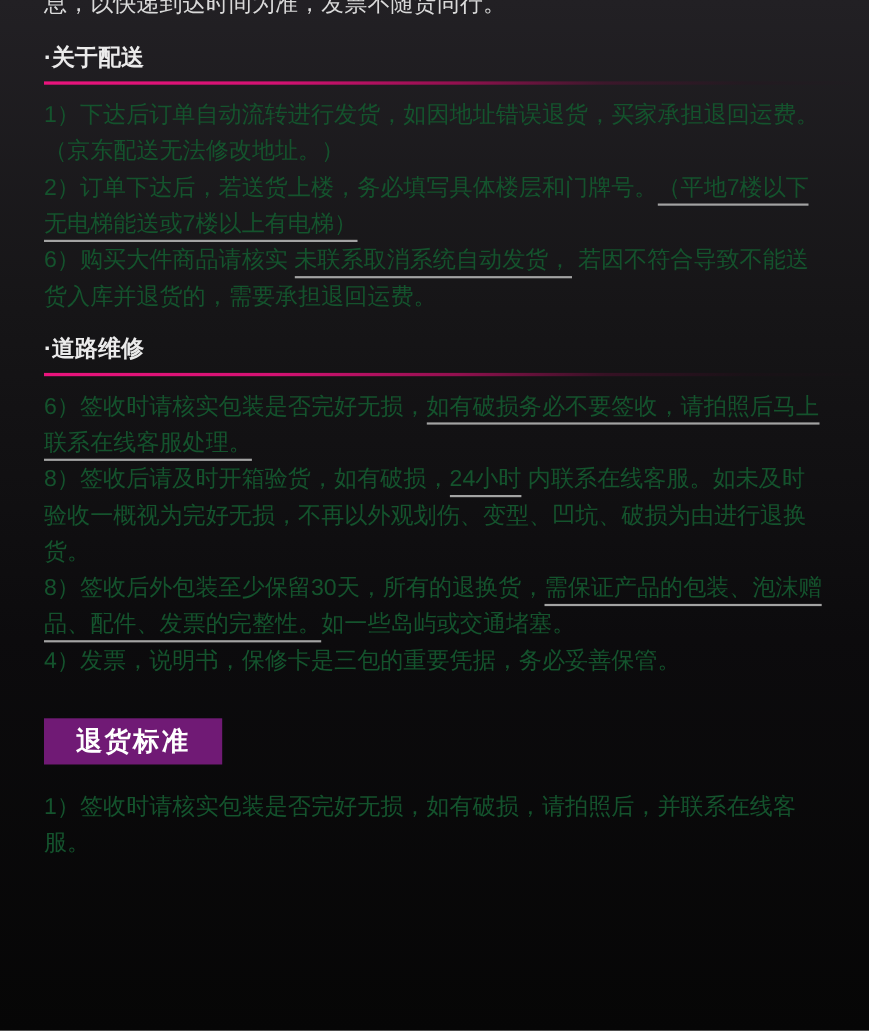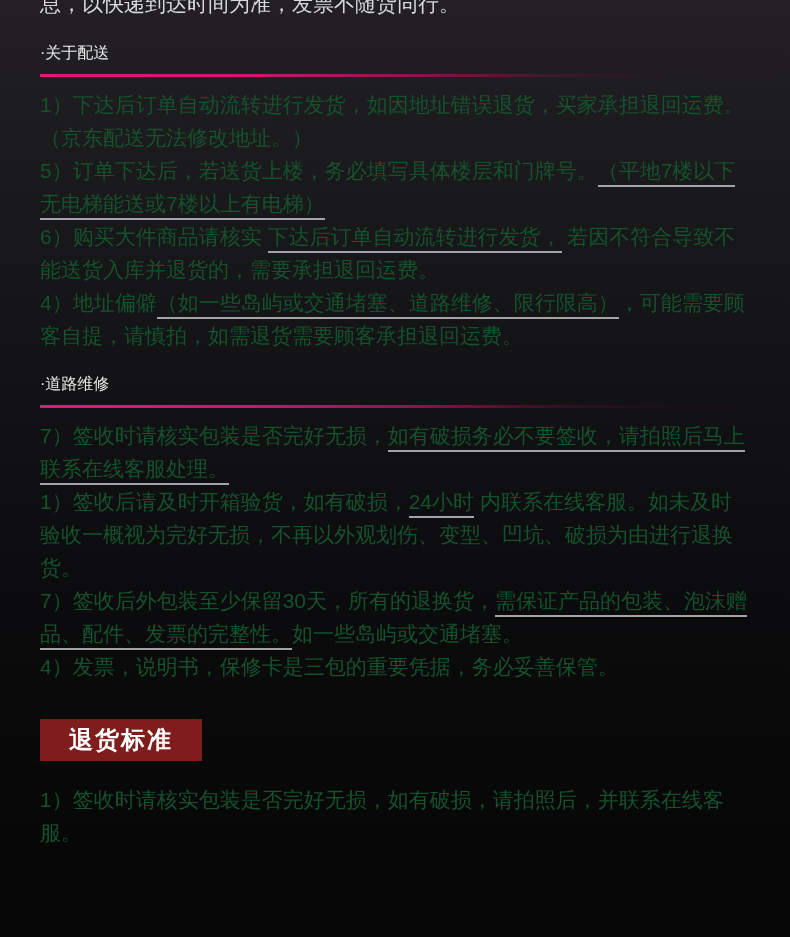--- a/index.html
+++ b/index.html
@@ -18,23 +18,23 @@
     padding: 0 40px;
   }
   .intro {
     margin: -14px 0 0 0;
     font-size: 21px;
     line-height: 35px;
     color: #d9d9d9;
   }
   .sec-heading {
     margin: 14px 0 0 0;
-    font-size: 16px;
+    font-size: 21px;
     line-height: 35px;
-    font-weight: 400;
+    font-weight: 700;
     color: #ebebeb;
   }
   .divider {
     height: 3px;
     margin: 4px -40px 0 0;
     background: linear-gradient(90deg, #ea147d 0%, #d41273 28%, #93104f 50%,
                 rgba(105, 14, 58, 0.40) 68%, rgba(55, 8, 32, 0.15) 85%, rgba(30,4,18,0) 100%);
   }
   .paras {
     margin-top: 11px;
@@ -46,21 +46,21 @@
     color: #14532d;
   }
   .useg {
     border-bottom: 2px solid #a3a3a3;
     padding-bottom: 3px;
   }
   .return-badge {
     margin-top: 36px;
     width: 162px;
     height: 42px;
-    background: #7f1d1d;
+    background: #701a75;
     color: #ffffff;
     font-size: 24px;
     font-weight: bold;
     letter-spacing: 2px;
     display: flex;
     align-items: center;
     justify-content: center;
   }
   .return-paras {
     margin-top: 22px;
@@ -72,32 +72,31 @@
 <div class="content">
 
   <p class="intro">息，以快递到达时间为准，发票不随货同行。</p>
 
   <div id="sections">
       <div>
         <div class="sec-heading">·关于配送</div>
         <div class="divider"></div>
         <div class="paras">
           <p class="para"><span class="seg">1）下达后订单自动流转进行发货，如因地址错误退货，买家承担退回运费。（京东配送无法修改地址。）</span></p>
-          <p class="para"><span class="seg">5）订单下达后，若送货上楼，务必填写具体楼层和门牌号。</span><span class="useg">（平地7楼以下无电梯能送或7楼以上有电梯）</span></p>
-          <p class="para"><span class="seg">6）购买大件商品请核实 </span><span class="useg">下达后订单自动流转进行发货，</span><span class="seg"> 若因不符合导致不能送货入库并退货的，需要承担退回运费。</span></p>
-          <p class="para"><span class="seg">4）地址偏僻</span><span class="useg">（如一些岛屿或交通堵塞、道路维修、限行限高）</span><span class="seg">，可能需要顾客自提，请慎拍，如需退货需要顾客承担退回运费。</span></p>
+          <p class="para"><span class="seg">2）订单下达后，若送货上楼，务必填写具体楼层和门牌号。</span><span class="useg">（平地7楼以下无电梯能送或7楼以上有电梯）</span></p>
+          <p class="para"><span class="seg">6）购买大件商品请核实 </span><span class="useg">未联系取消系统自动发货，</span><span class="seg"> 若因不符合导致不能送货入库并退货的，需要承担退回运费。</span></p>
         </div>
       </div>
       <div>
         <div class="sec-heading">·道路维修</div>
         <div class="divider"></div>
         <div class="paras">
-          <p class="para"><span class="seg">7）签收时请核实包装是否完好无损，</span><span class="useg">如有破损务必不要签收，请拍照后马上联系在线客服处理。</span></p>
-          <p class="para"><span class="seg">1）签收后请及时开箱验货，如有破损，</span><span class="useg">24小时</span><span class="seg"> 内联系在线客服。如未及时验收一概视为完好无损，不再以外观划伤、变型、凹坑、破损为由进行退换货。</span></p>
-          <p class="para"><span class="seg">7）签收后外包装至少保留30天，所有的退换货，</span><span class="useg">需保证产品的包装、泡沫赠品、配件、发票的完整性。</span><span class="seg">如一些岛屿或交通堵塞。</span></p>
+          <p class="para"><span class="seg">6）签收时请核实包装是否完好无损，</span><span class="useg">如有破损务必不要签收，请拍照后马上联系在线客服处理。</span></p>
+          <p class="para"><span class="seg">8）签收后请及时开箱验货，如有破损，</span><span class="useg">24小时</span><span class="seg"> 内联系在线客服。如未及时验收一概视为完好无损，不再以外观划伤、变型、凹坑、破损为由进行退换货。</span></p>
+          <p class="para"><span class="seg">8）签收后外包装至少保留30天，所有的退换货，</span><span class="useg">需保证产品的包装、泡沫赠品、配件、发票的完整性。</span><span class="seg">如一些岛屿或交通堵塞。</span></p>
           <p class="para"><span class="seg">4）发票，说明书，保修卡是三包的重要凭据，务必妥善保管。</span></p>
         </div>
       </div>
     </div>
 
   <div>
     <div class="return-badge">退货标准</div>
     <div id="return-paras" class="return-paras">
         <p class="para"><span class="seg">1）签收时请核实包装是否完好无损，如有破损，请拍照后，并联系在线客服。</span></p>
       </div>

